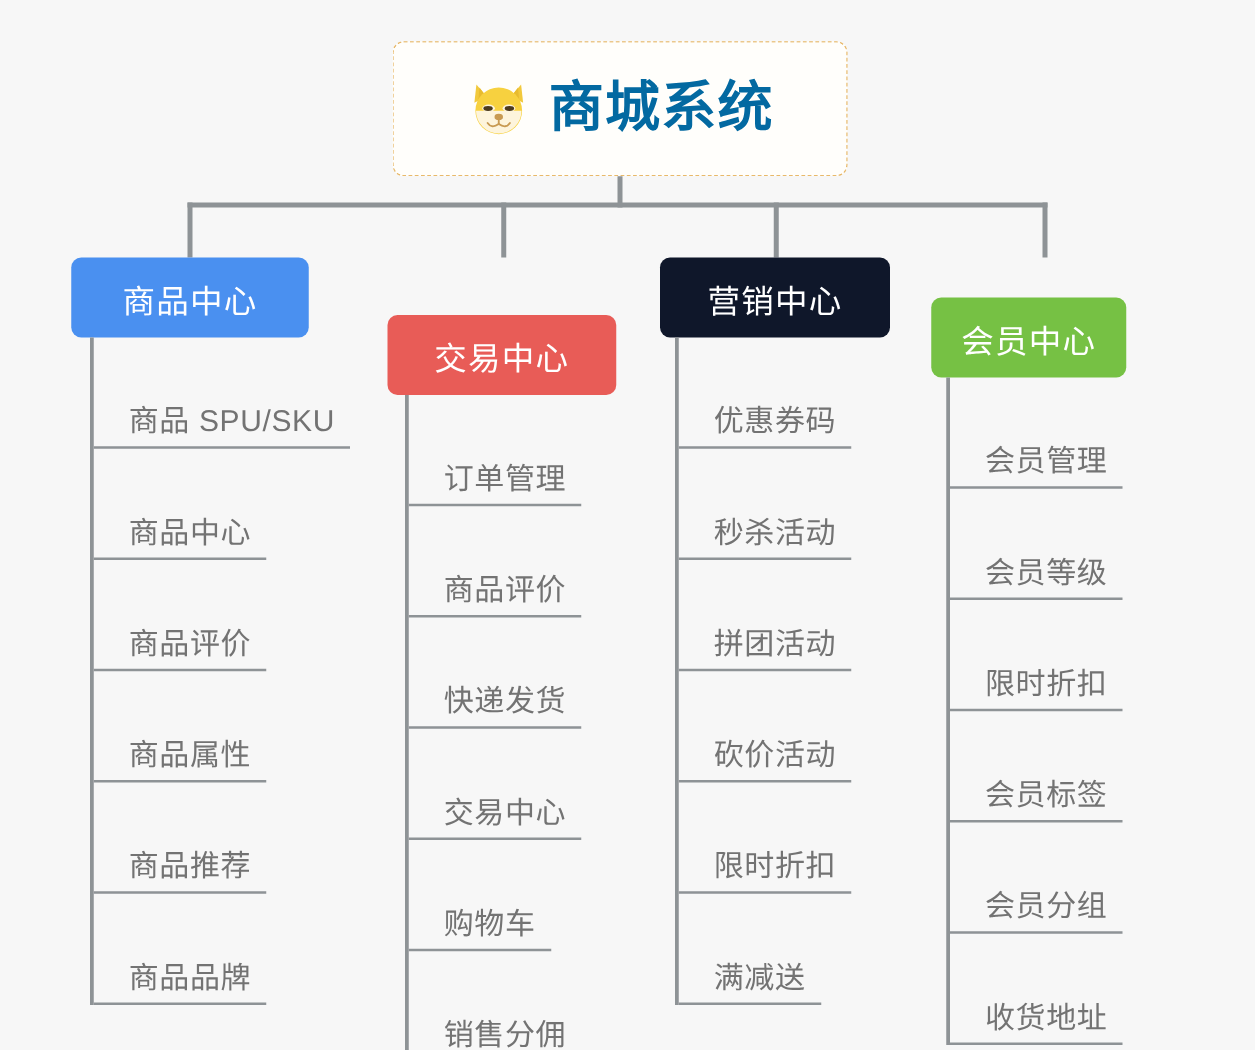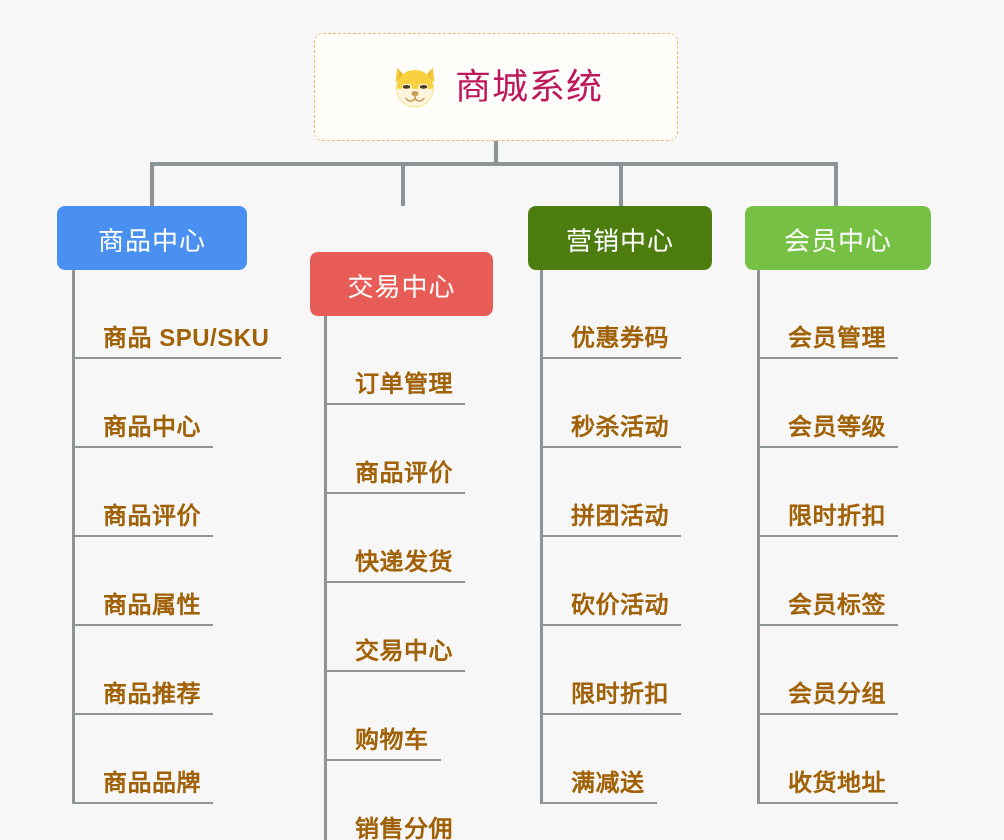--- a/index.html
+++ b/index.html
@@ -40,26 +40,26 @@
     justify-content: center;
     gap: 14px;
   }
   .root-logo {
     width: 52px;
     height: 52px;
     flex: 0 0 auto;
     display: block;
   }
   .root-title {
-    color: #be185d;
-    font-size: 36px;
+    color: #0369a1;
+    font-size: 44px;
     line-height: 1;
     letter-spacing: 1px;
     white-space: nowrap;
-    font-weight: 400;
+    font-weight: 700;
   }
 
   
   .conn {
     position: absolute;
     background: #8e9396;
   }
   .conn-v-root {           
     left: 494px;
     top: 141px;
@@ -100,22 +100,22 @@
     align-items: center;
     justify-content: center;
     color: #ffffff;
     font-size: 26px;
     letter-spacing: 1px;
     white-space: nowrap;
     user-select: none;
   }
   .b1 .branch-header { width: 190px; background: #4a90f0; }
   .b2 .branch-header { width: 183px; background: #e85c57; }
-  .b3 .branch-header { width: 184px; background: #4d7c0f; }
-  .b4 .branch-header { width: 186px; background: #76c144; }
+  .b3 .branch-header { width: 184px; background: #0f172a; }
+  .b4 .branch-header { width: 156px; background: #76c144; margin-top: 32px; }
 
   
   .leaf-list {
     position: relative;
     margin-top: 0;
     padding-left: 16px;
     border-left: 3px solid #8e9396;
     margin-left: 15px;
     width: 230px;
   }
@@ -130,25 +130,24 @@
     display: flex;
     align-items: flex-end;
     position: relative;
   }
   .leaf-text {
     display: inline-block;
     border-bottom: 2px solid #8e9396;
     padding: 0 12px 6px 28px;
     margin-left: -16px;
     font-size: 24px;
-    color: #a16207;
+    color: #737373;
     line-height: 1.1;
     white-space: nowrap;
     letter-spacing: 0.5px;
-    font-weight: bold;
   }
 </style>
 </head>
 <body>
 
 <div id="mindmap">
 
   <div class="root-node">
     <svg class="root-logo" viewBox="0 0 64 64" aria-hidden="true">
       <path d="M10 8 L8 26 L20 20 Z" fill="#f2c93c"></path>

